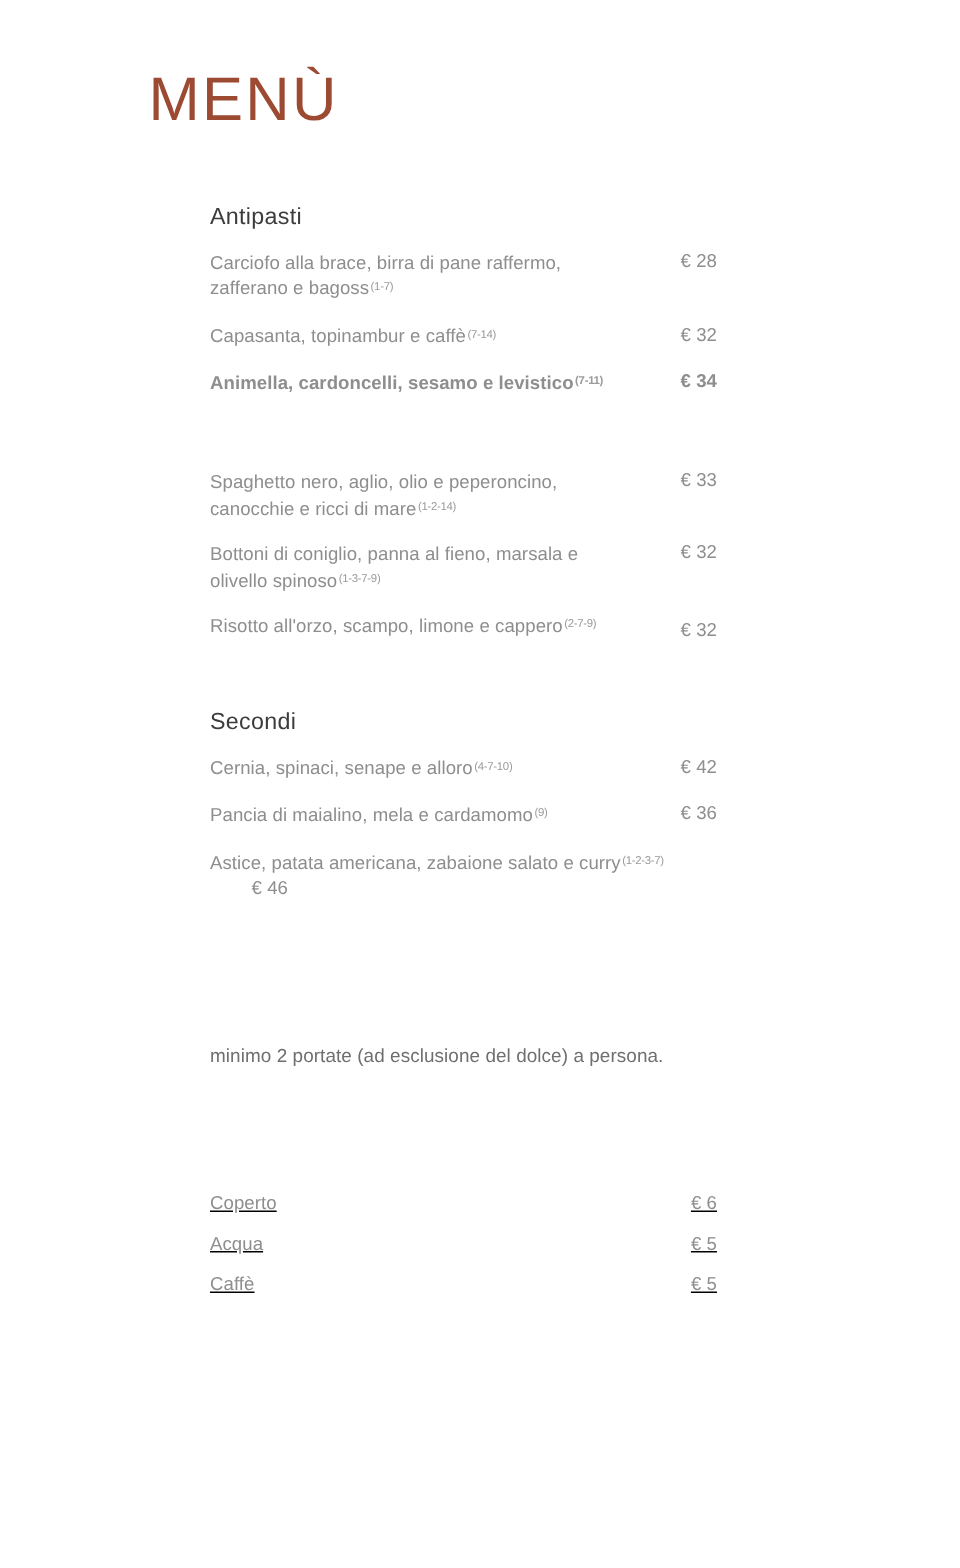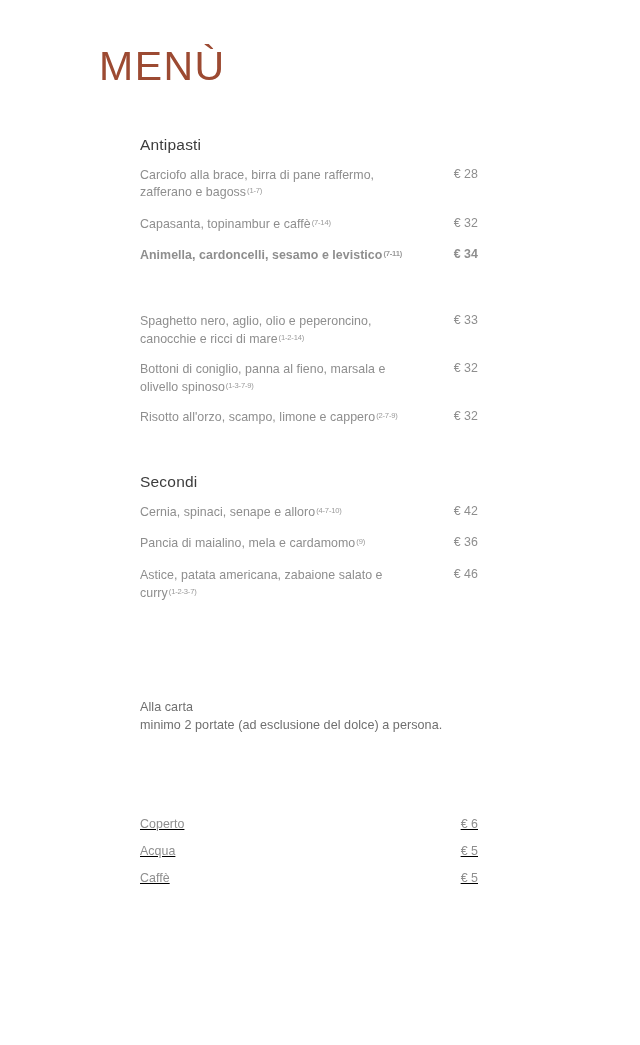--- a/index.html
+++ b/index.html
@@ -177,51 +177,50 @@
       <div class="dish">
         <div class="dish-name"><span>Spaghetto nero, aglio, olio e peperoncino, canocchie e ricci di mare</span><span class="allergens">(1-2-14)</span></div>
         <div class="dish-price">€ 33</div>
       </div>
 
       <div class="dish" style="margin-top:12px;">
         <div class="dish-name"><span>Bottoni di coniglio, panna al fieno, marsala e olivello spinoso</span><span class="allergens">(1-3-7-9)</span></div>
         <div class="dish-price">€ 32</div>
       </div>
 
-      <div class="dish" style="margin-top:6px;">
+      <div class="dish" style="margin-top:6px;align-items:flex-end;">
         <div class="dish-name"><span>Risotto all'orzo, scampo, limone e cappero</span><span class="allergens">(2-7-9)</span></div>
         <div class="dish-price">€ 32</div>
       </div>
     </div>
 
     <div class="gap-section" style="height:33px;"></div>
 
     <div class="section">
       <div class="section-title">Secondi</div>
 
       <div class="dish">
         <div class="dish-name"><span>Cernia, spinaci, senape e alloro</span><span class="allergens">(4-7-10)</span></div>
         <div class="dish-price">€ 42</div>
       </div>
 
       <div class="dish" style="margin-top:14px;">
         <div class="dish-name"><span>Pancia di maialino, mela e cardamomo</span><span class="allergens">(9)</span></div>
         <div class="dish-price">€ 36</div>
       </div>
 
-      <div class="dish" style="margin-top:14px;">
+      <div class="dish" style="margin-top:14px;flex-direction:column;">
         <div class="dish-name"><span>Astice, patata americana, zabaione salato e curry</span><span class="allergens">(1-2-3-7)</span></div>
         <div class="dish-price">€ 46</div>
       </div>
     </div>
 
     <div class="gap-section" style="height:83px;"></div>
 
     <div class="alla-carta">
-      <div class="alla-carta-title">Alla carta</div>
       <div class="alla-carta-sub">minimo 2 portate (ad esclusione del dolce) a persona.</div>
     </div>
 
     <div class="gap-section" style="height:82px;"></div>
 
     <div class="extras">
       <div class="extra-row">
         <div class="extra-label">Coperto</div>
         <div class="extra-price">€ 6</div>
       </div>

